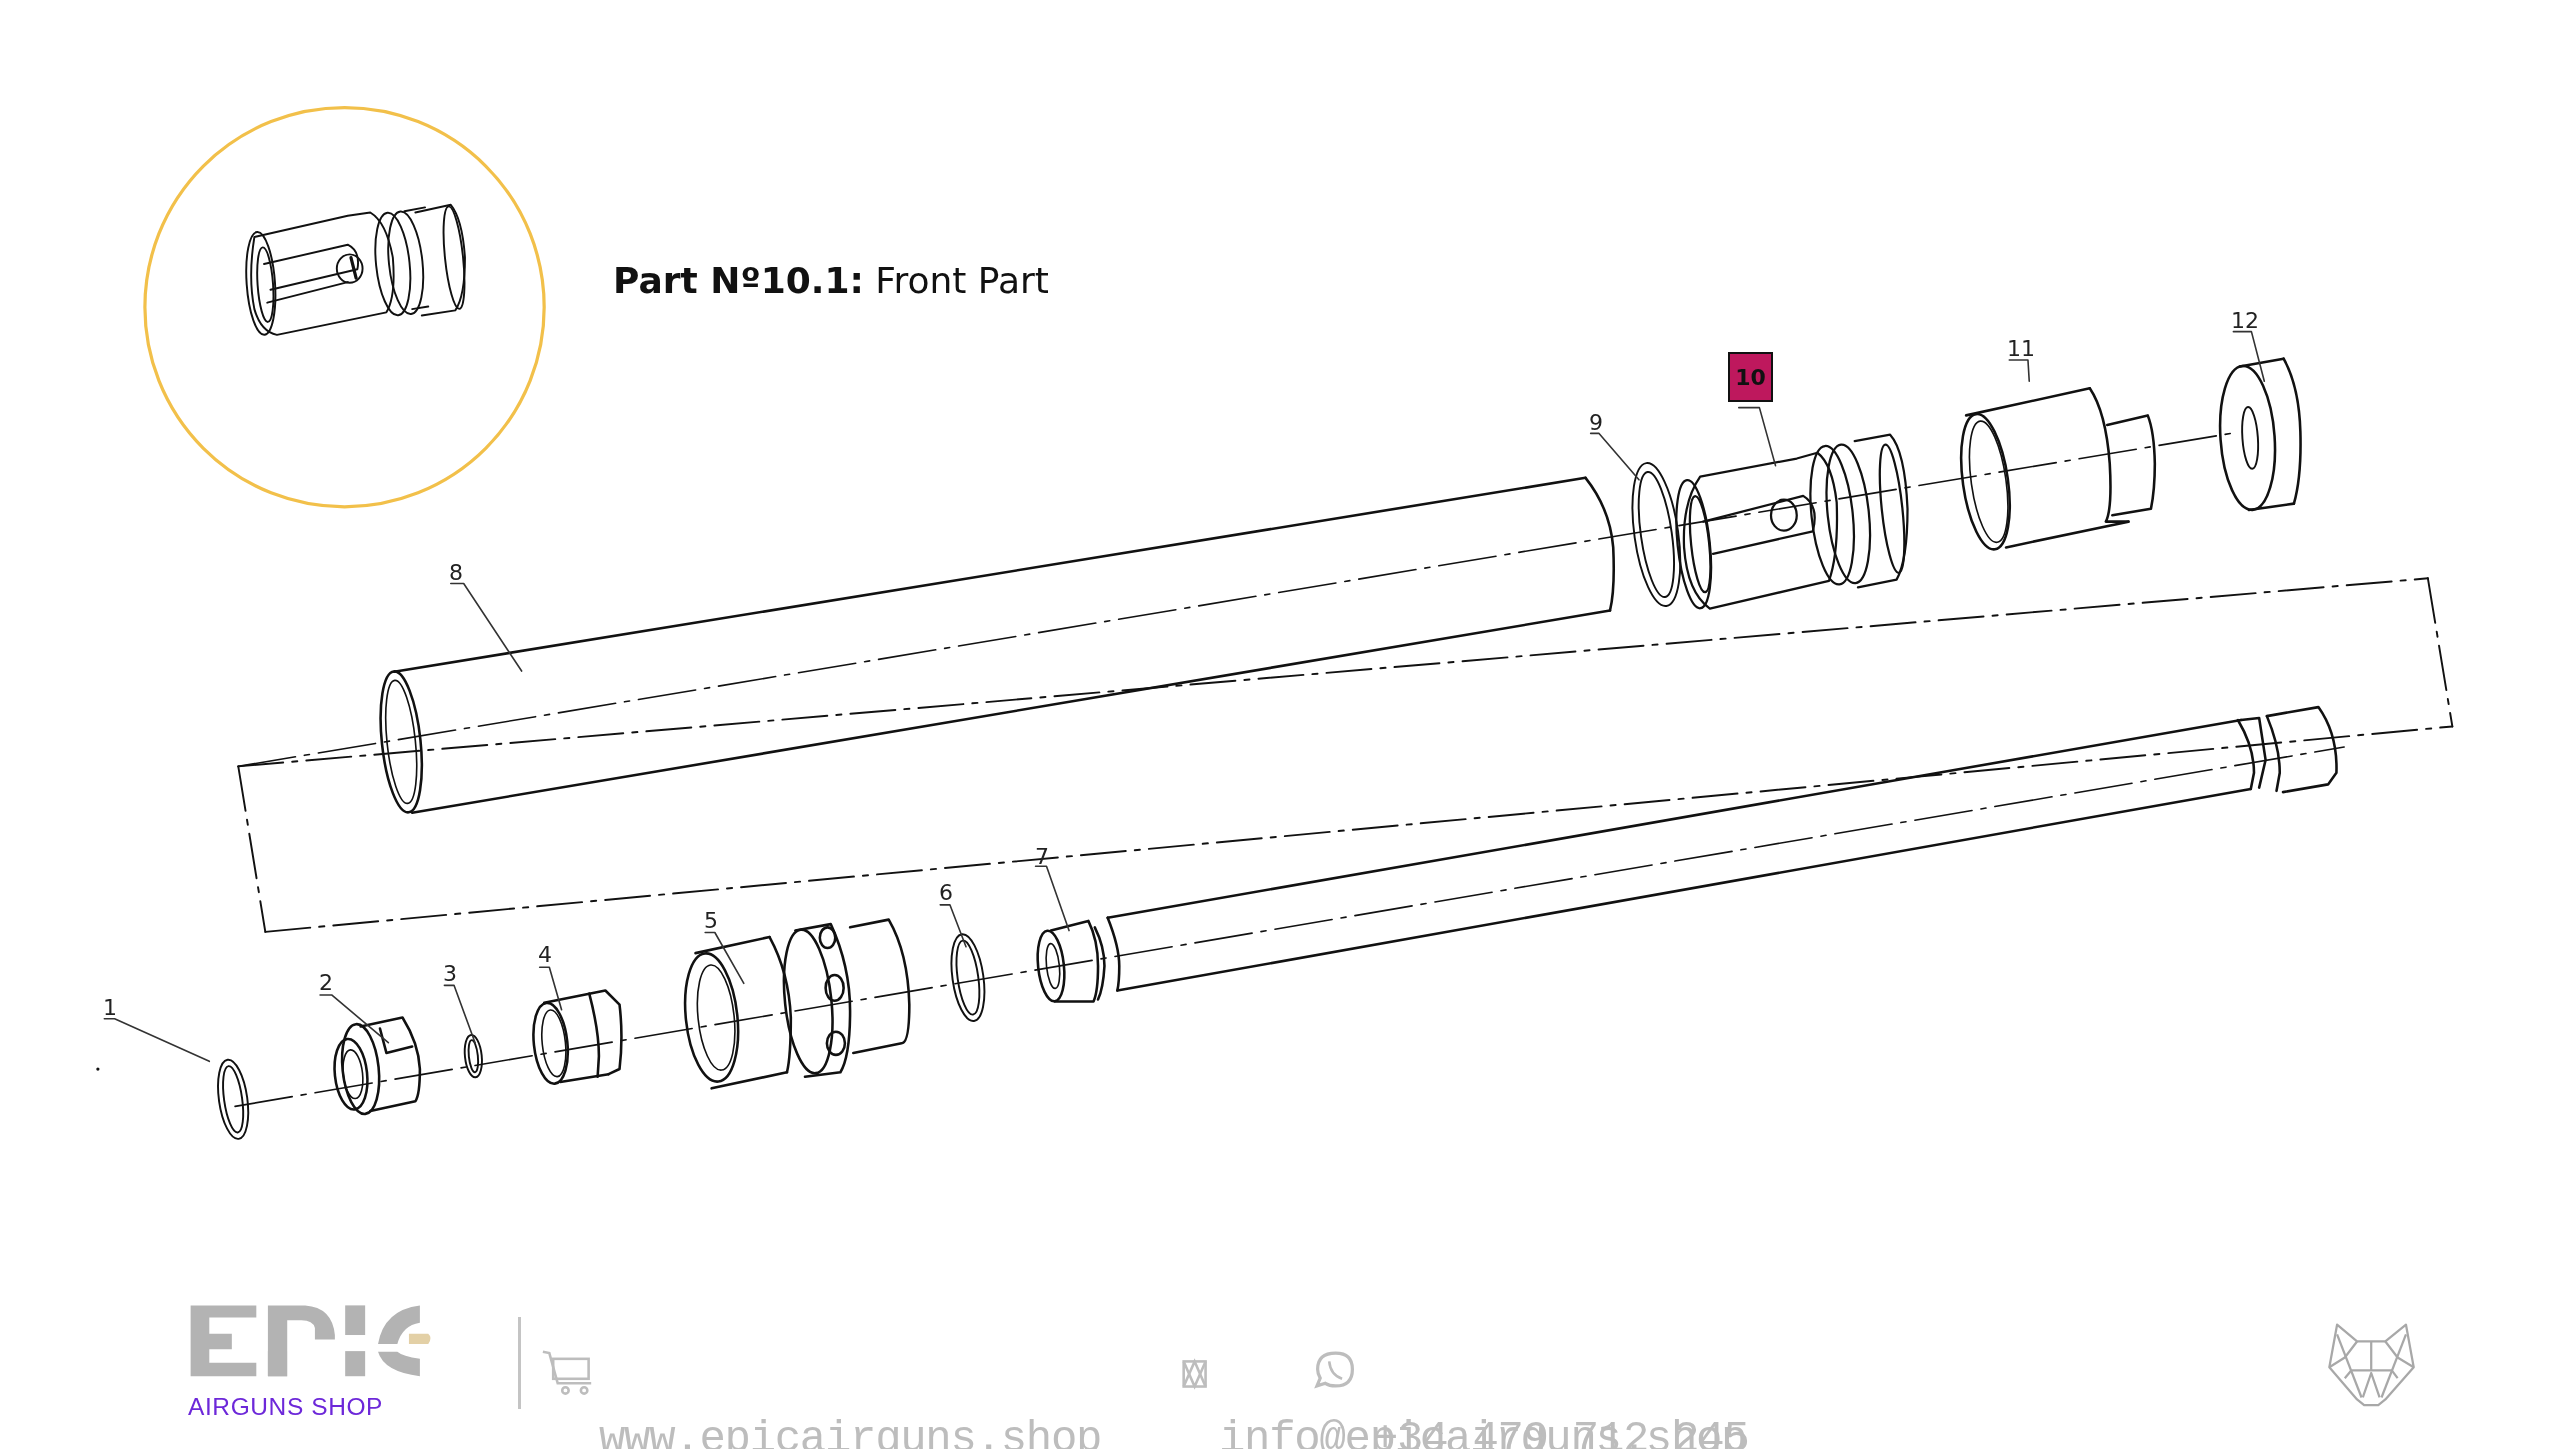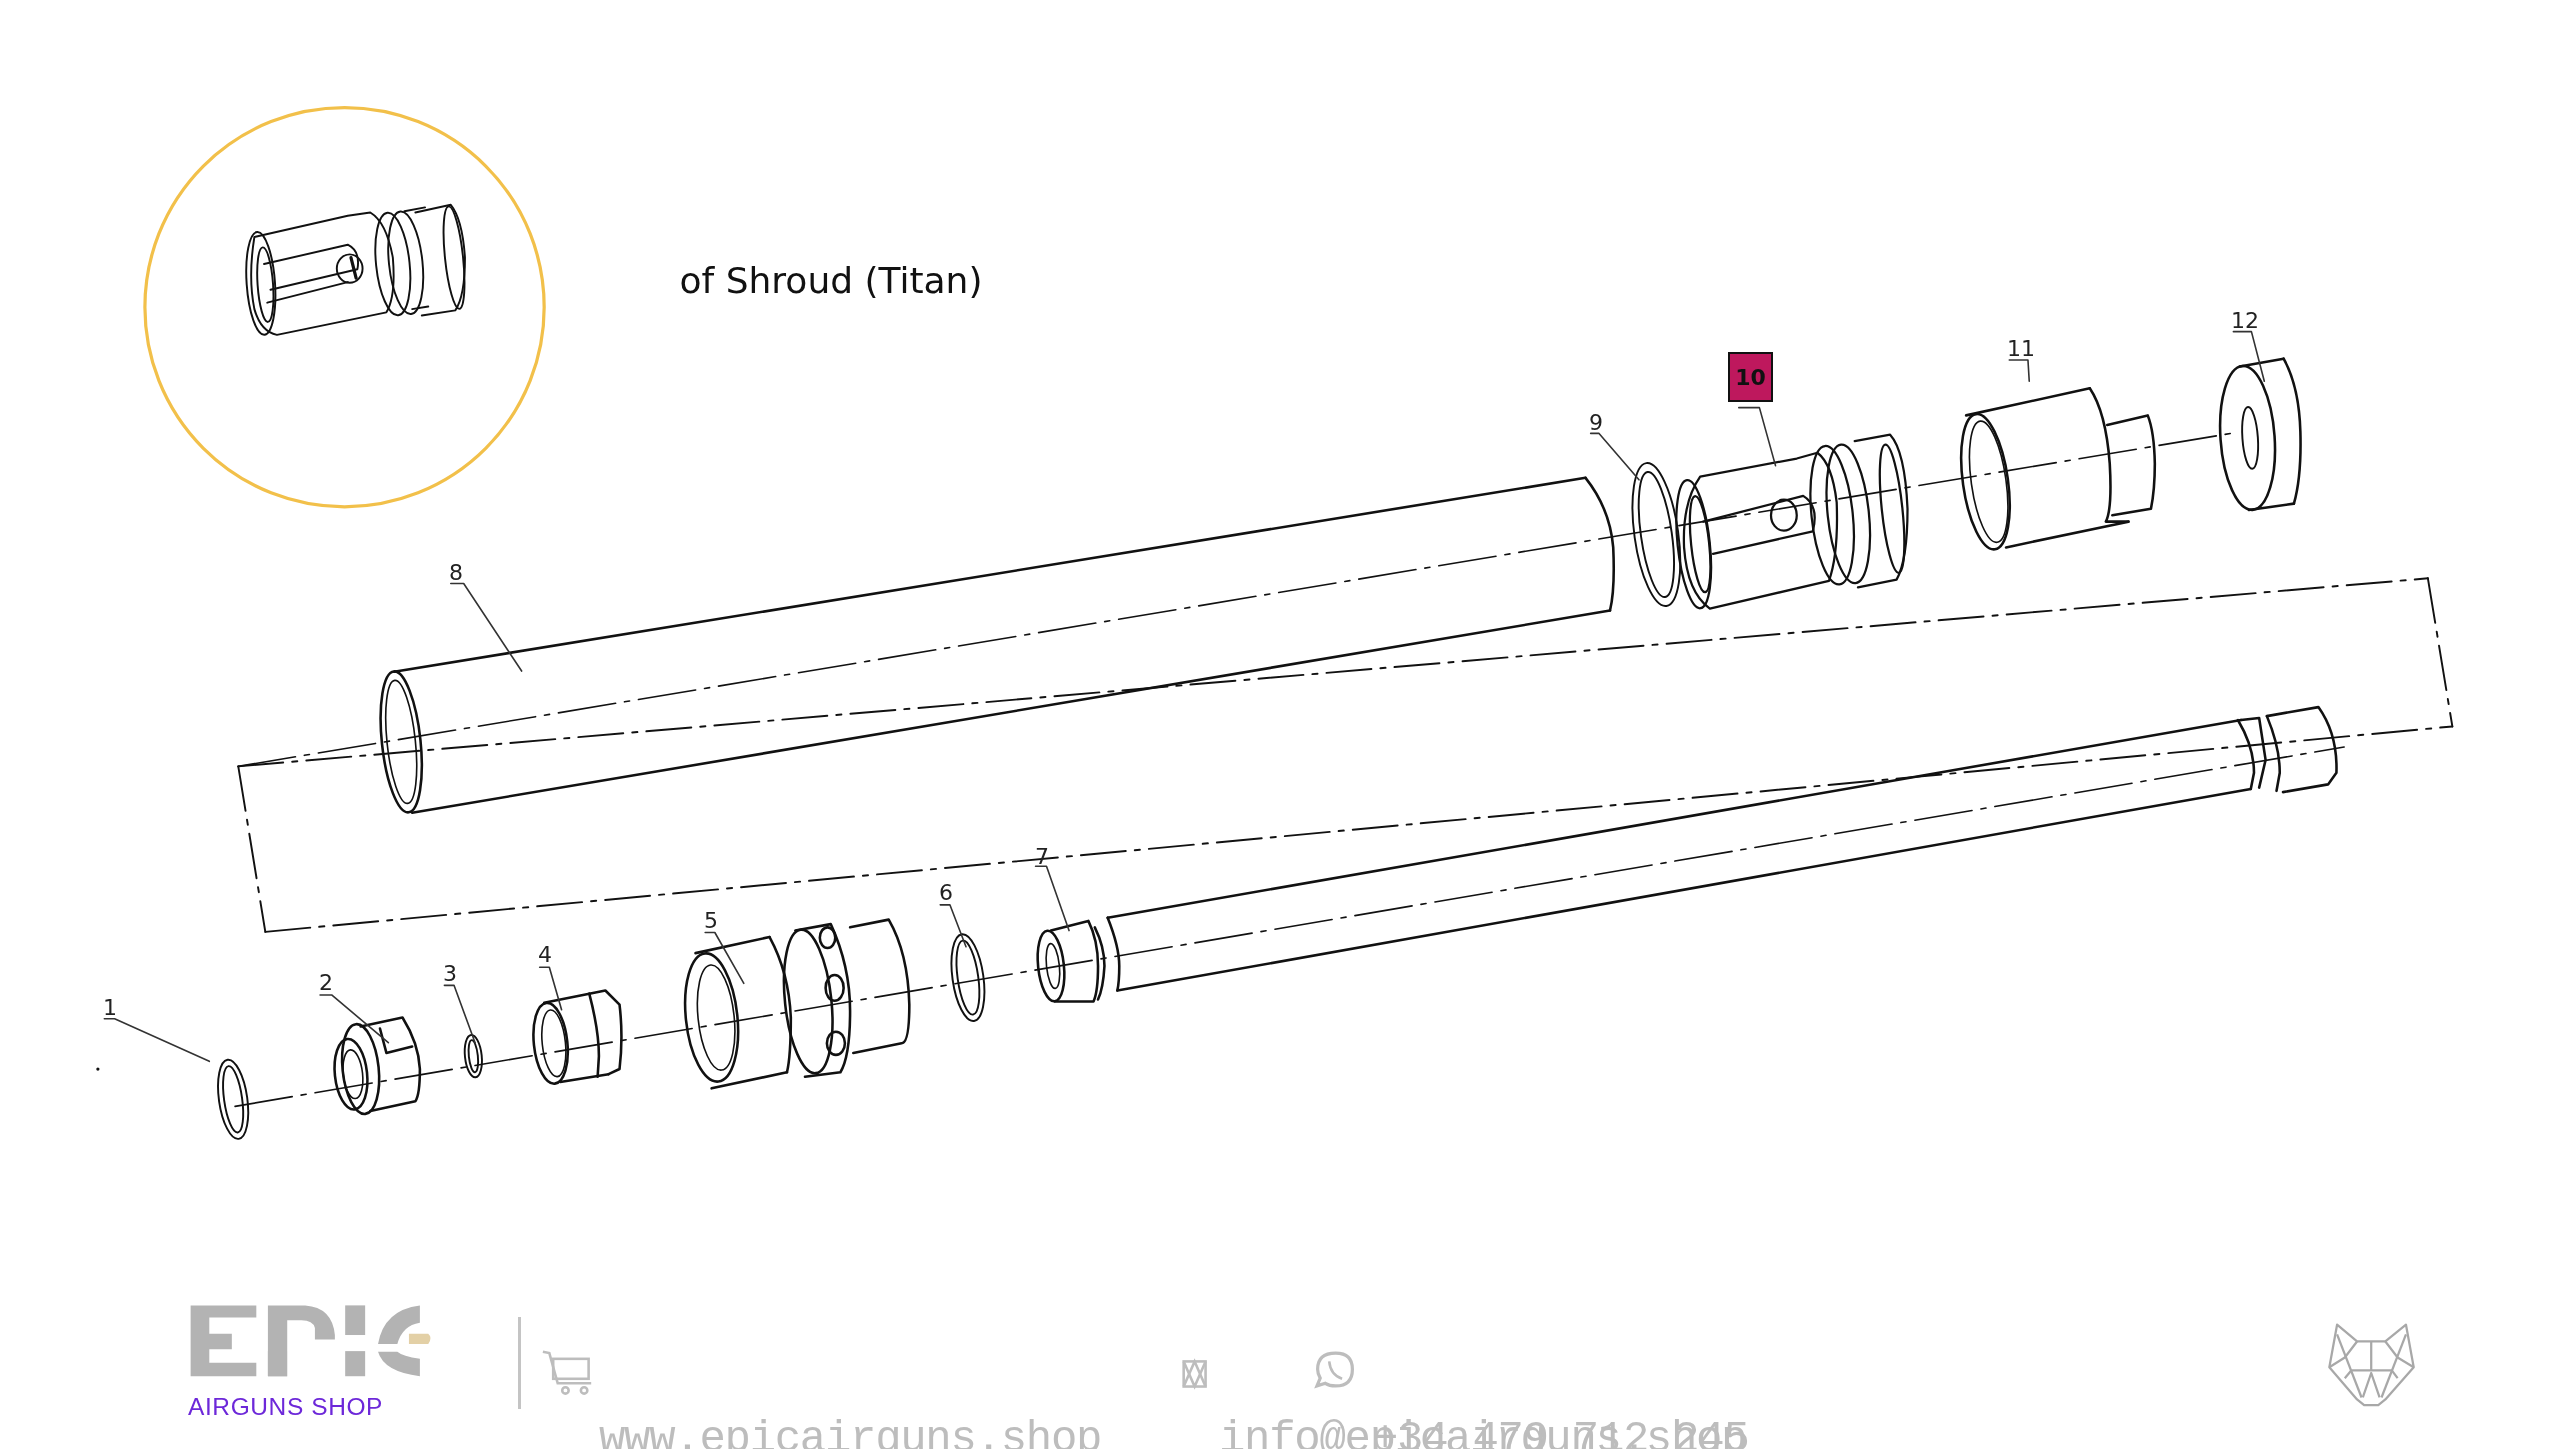--- a/index.html
+++ b/index.html
@@ -206,21 +206,21 @@
     <polyline points="1838,2153 1855,2114 1872,2153"></polyline>
   </g>
 
   <g fill="none" stroke="#bdbdbd" stroke-width="5">
     <path d="M2074,2101 Q2100,2101 2100,2126 Q2100,2152 2074,2152 Q2064,2152 2058,2148 L2045,2152 L2050,2140 Q2046,2133 2046,2126 Q2046,2101 2074,2101 Z"></path>
     <path d="M2064,2114 Q2066,2135 2084,2141" stroke-width="4"></path>
   </g>
 </svg>
 
 <div class="title-box">
-  <div>of Shroud (Titan)</div>
+  <div><b>Part Nº10.1:</b><span> Front Part</span></div>
 </div>
 
 <div class="badge">10</div>
 
 <span class="callout-label" style="left:103px; top:997px;">1</span>
 <span class="callout-label" style="left:319px; top:972px;">2</span>
 <span class="callout-label" style="left:443px; top:963px;">3</span>
 <span class="callout-label" style="left:538px; top:944px;">4</span>
 <span class="callout-label" style="left:704px; top:910px;">5</span>
 <span class="callout-label" style="left:939px; top:882px;">6</span>

